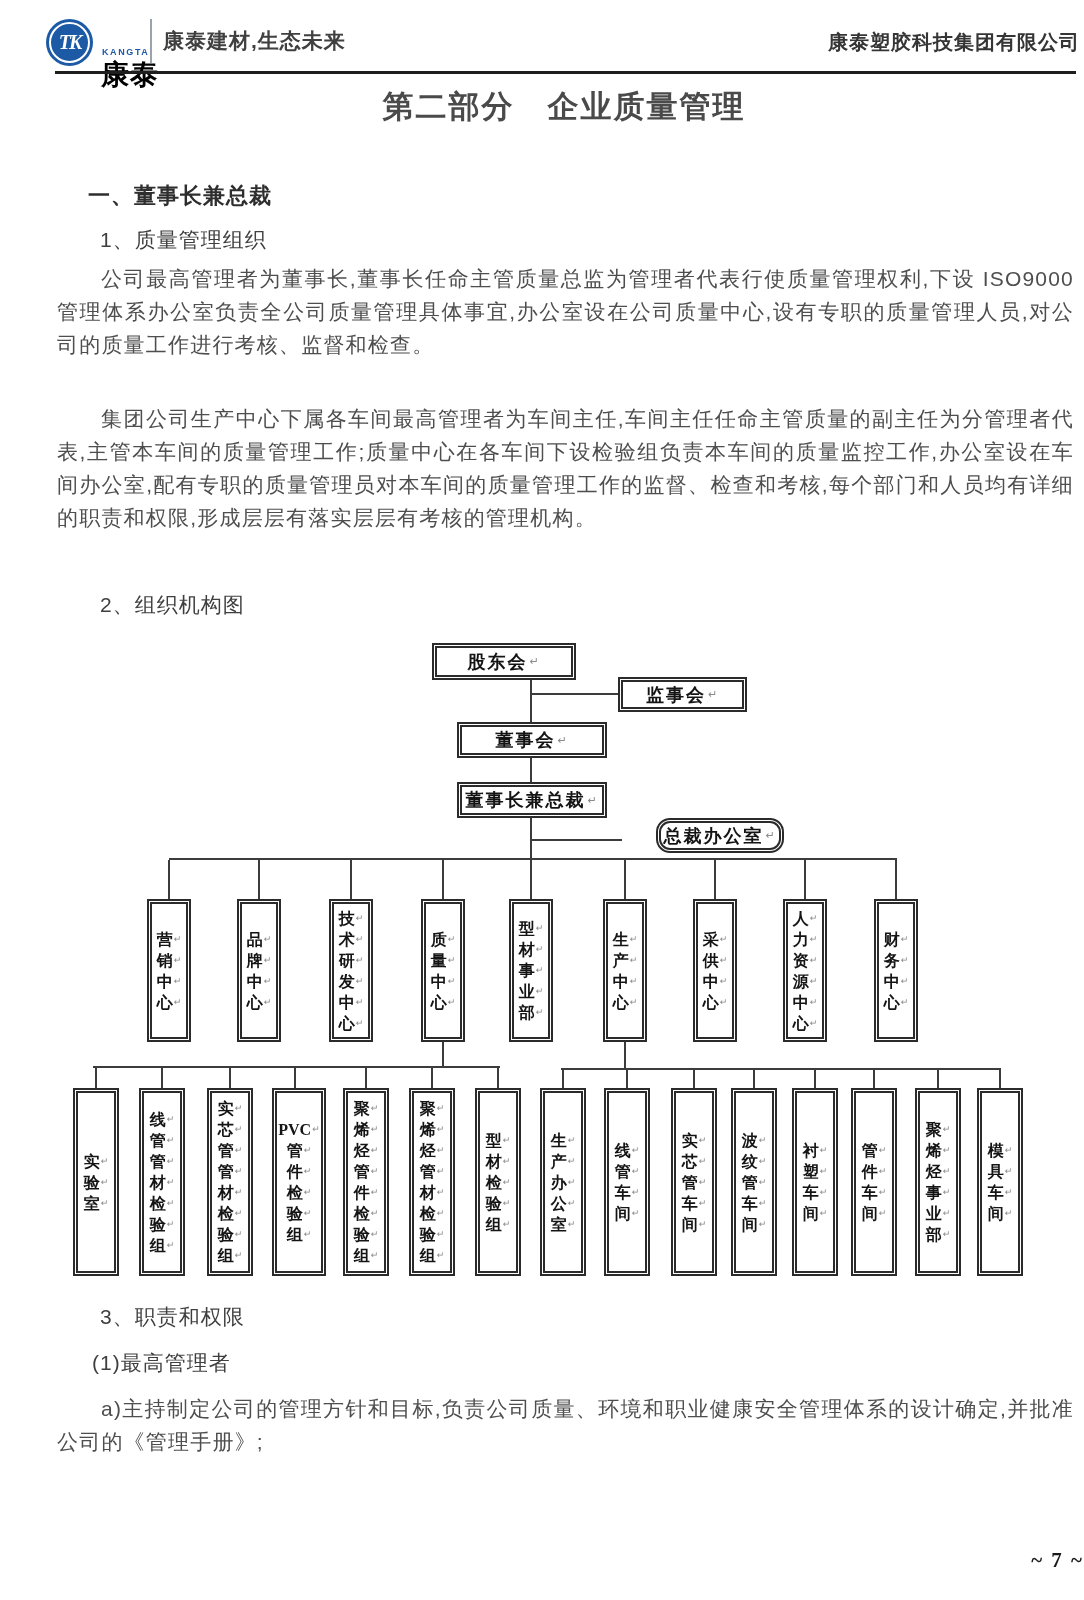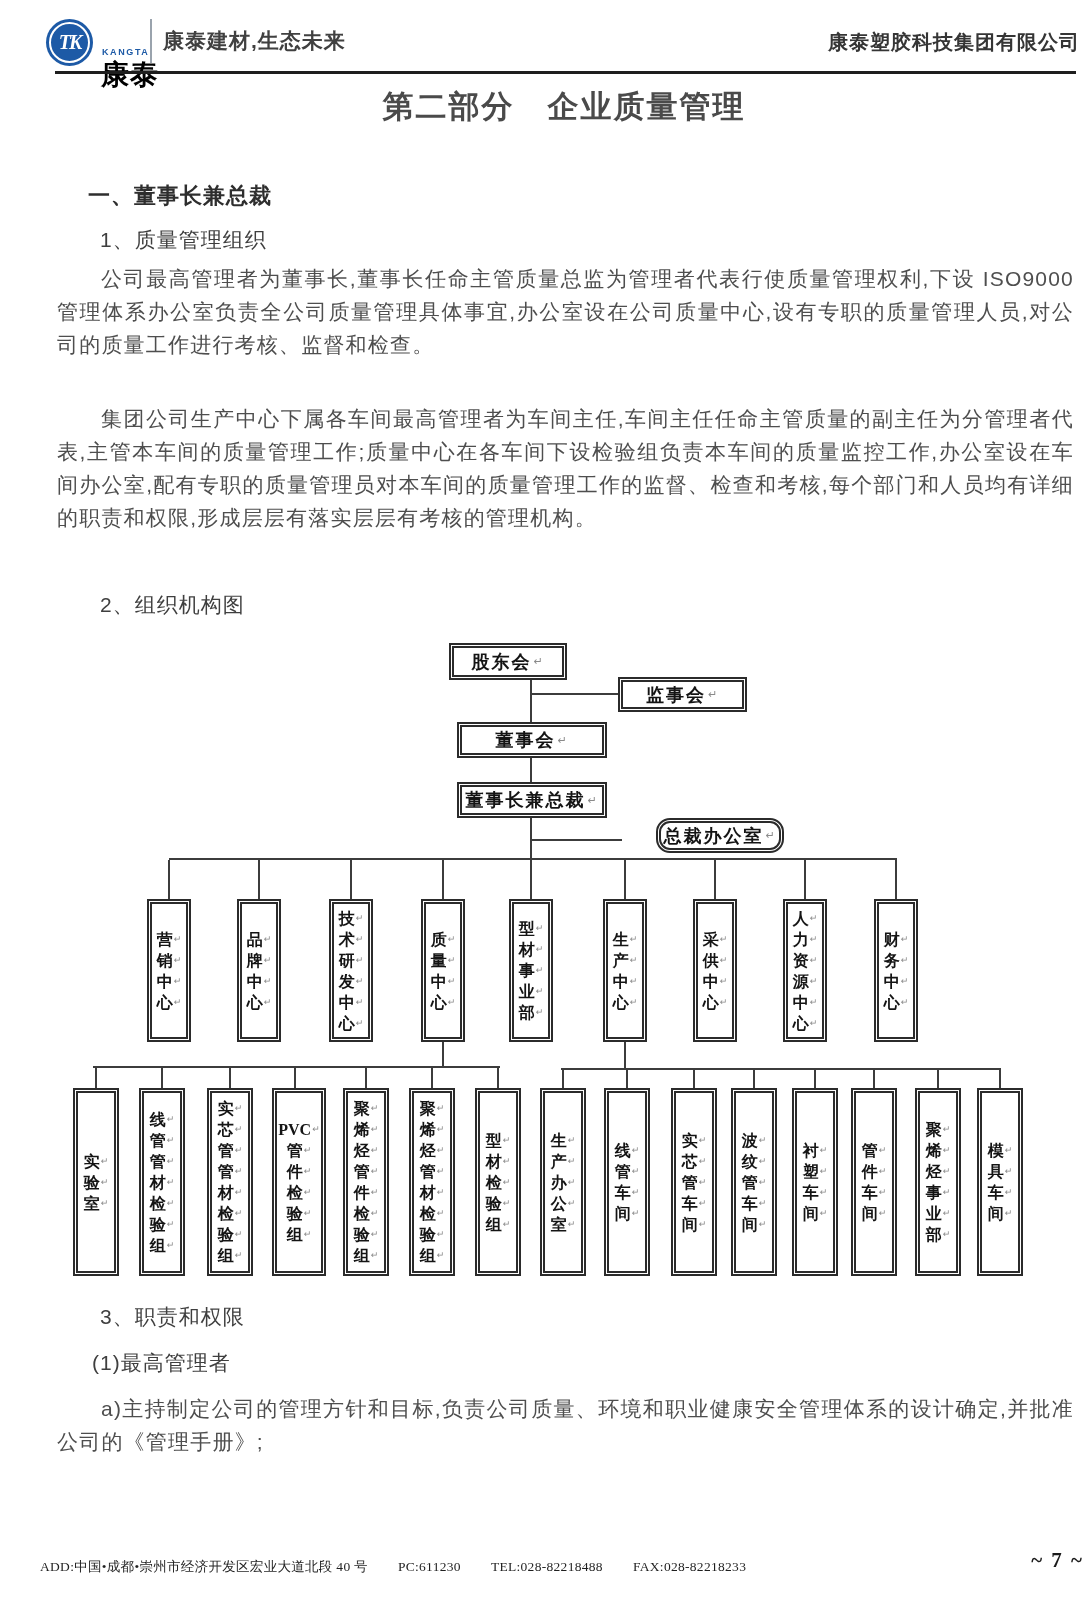--- a/index.html
+++ b/index.html
@@ -92,21 +92,21 @@
       <div class="cline" style="left: 624px; top: 412px; width: 2px; height: 26px; background: rgb(60, 60, 60);"></div>
       <div class="cline" style="left: 561px; top: 438px; width: 440px; height: 2px; background: rgb(60, 60, 60);"></div>
       <div class="cline" style="left: 562px; top: 440px; width: 2px; height: 18px; background: rgb(60, 60, 60);"></div>
       <div class="cline" style="left: 626px; top: 440px; width: 2px; height: 18px; background: rgb(60, 60, 60);"></div>
       <div class="cline" style="left: 693px; top: 440px; width: 2px; height: 18px; background: rgb(60, 60, 60);"></div>
       <div class="cline" style="left: 753px; top: 440px; width: 2px; height: 18px; background: rgb(60, 60, 60);"></div>
       <div class="cline" style="left: 814px; top: 440px; width: 2px; height: 18px; background: rgb(60, 60, 60);"></div>
       <div class="cline" style="left: 873px; top: 440px; width: 2px; height: 18px; background: rgb(60, 60, 60);"></div>
       <div class="cline" style="left: 937px; top: 440px; width: 2px; height: 18px; background: rgb(60, 60, 60);"></div>
       <div class="cline" style="left: 999px; top: 440px; width: 2px; height: 18px; background: rgb(60, 60, 60);"></div>
-      <div class="obox hbox" style="left: 449px; top: 13px; width: 118px; height: 37px;">
+      <div class="obox hbox" style="left: 432px; top: 13px; width: 144px; height: 37px;">
         <span>股东会</span>
         <span class="pmark">↵</span>
       </div>
       <div class="obox hbox" style="left: 618px; top: 47px; width: 129px; height: 35px;">
         <span>监事会</span>
         <span class="pmark">↵</span>
       </div>
       <div class="obox hbox" style="left: 457px; top: 92px; width: 150px; height: 36px;">
         <span>董事会</span>
         <span class="pmark">↵</span>
@@ -658,18 +658,15 @@
           <span>间</span>
           <span class="pmark">↵</span>
         </div>
       </div>
     </div>
 
   <div class="doc-sub" style="top:1303px">3、职责和权限</div>
   <div class="doc-sub" style="top:1349px;left:80px">(1)最高管理者</div>
   <div class="para" style="top:1392px">a)主持制定公司的管理方针和目标,负责公司质量、环境和职业健康安全管理体系的设计确定,并批准公司的《管理手册》;</div>
 
-  <div class="footer">
-    <span>ADD:中国•成都•崇州市经济开发区宏业大道北段 40 号</span><span>PC:611230</span><span>TEL:028-82218488</span><span>FAX:028-82218233</span>
-  </div>
   <div class="page-num">~ 7 ~</div>
 
 </div>
 
 </body></html>

